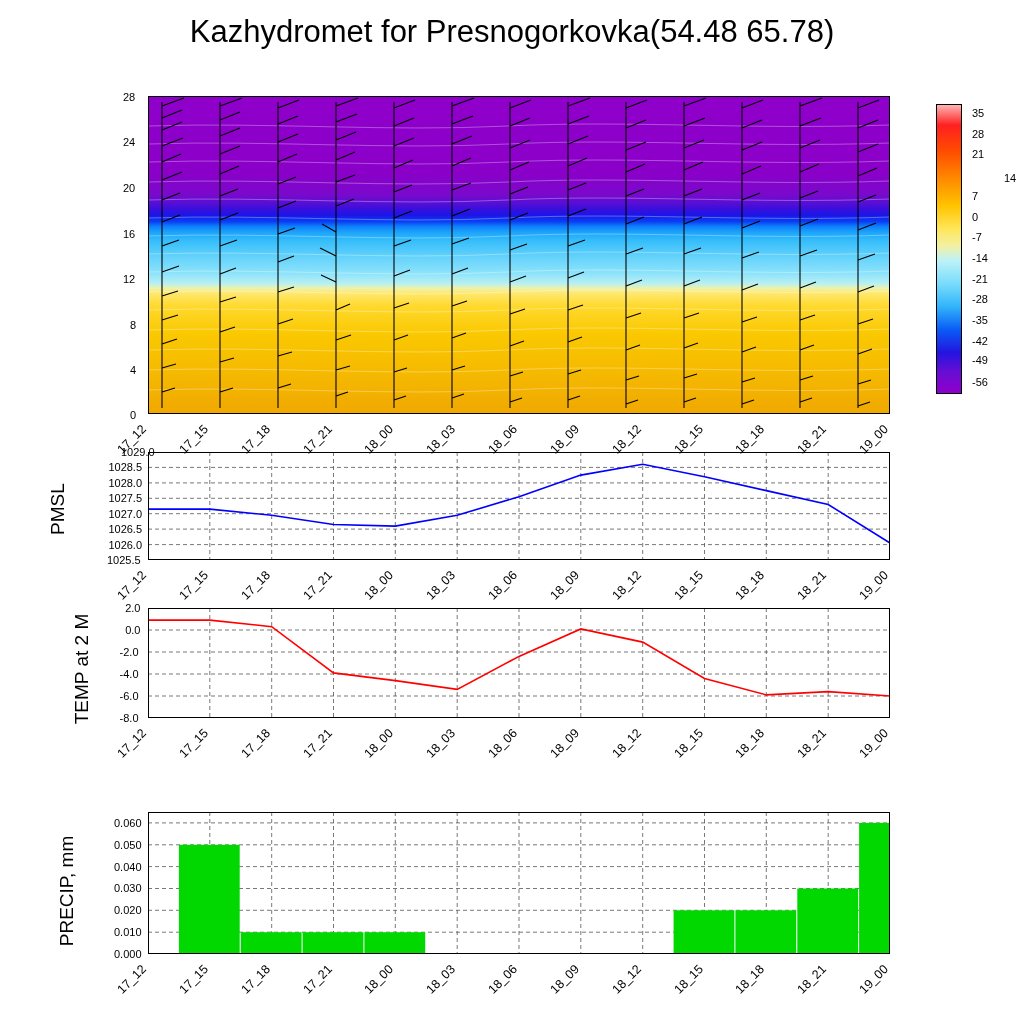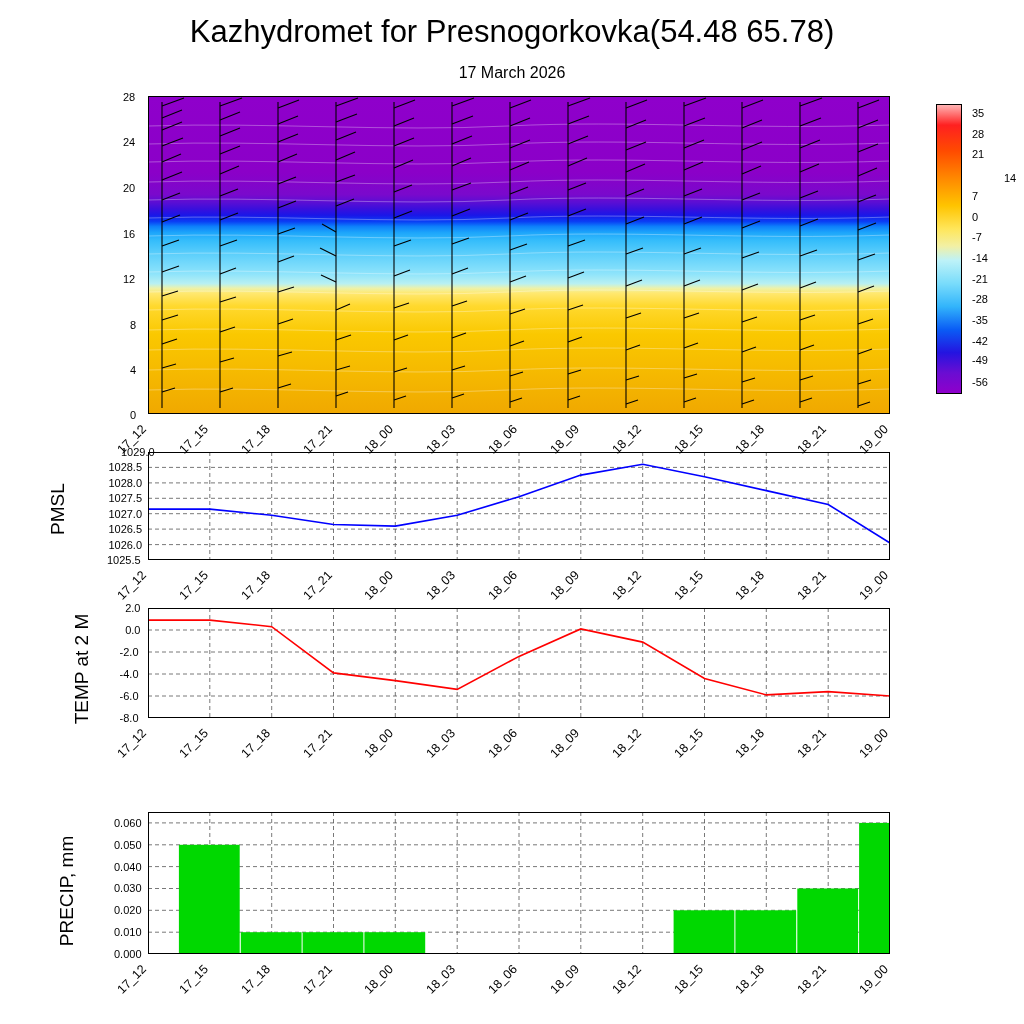--- a/index.html
+++ b/index.html
@@ -32,21 +32,20 @@
   #prec{left:148px;top:812px;width:742px;height:142px;}
 
   .series-svg{position:absolute;left:0;top:0;width:100%;height:100%;}
 </style>
 </head>
 <body>
 
 <div class="page">
 
   <div class="title">Kazhydromet for Presnogorkovka(54.48 65.78)</div>
-  <div class="subtitle">17 March 2026</div>
 
   <div class="plot" id="xsec">
     <div class="canvasbox">
       <svg class="bandlayer" viewBox="0 0 742 318" preserveAspectRatio="none">
         <defs>
           <linearGradient id="tgrad" x1="0" y1="1" x2="0" y2="0">
             <stop offset="0.000" stop-color="#f0a800"></stop>
             <stop offset="0.120" stop-color="#f5b800"></stop>
             <stop offset="0.250" stop-color="#fac800"></stop>
             <stop offset="0.340" stop-color="#ffd92e"></stop>

